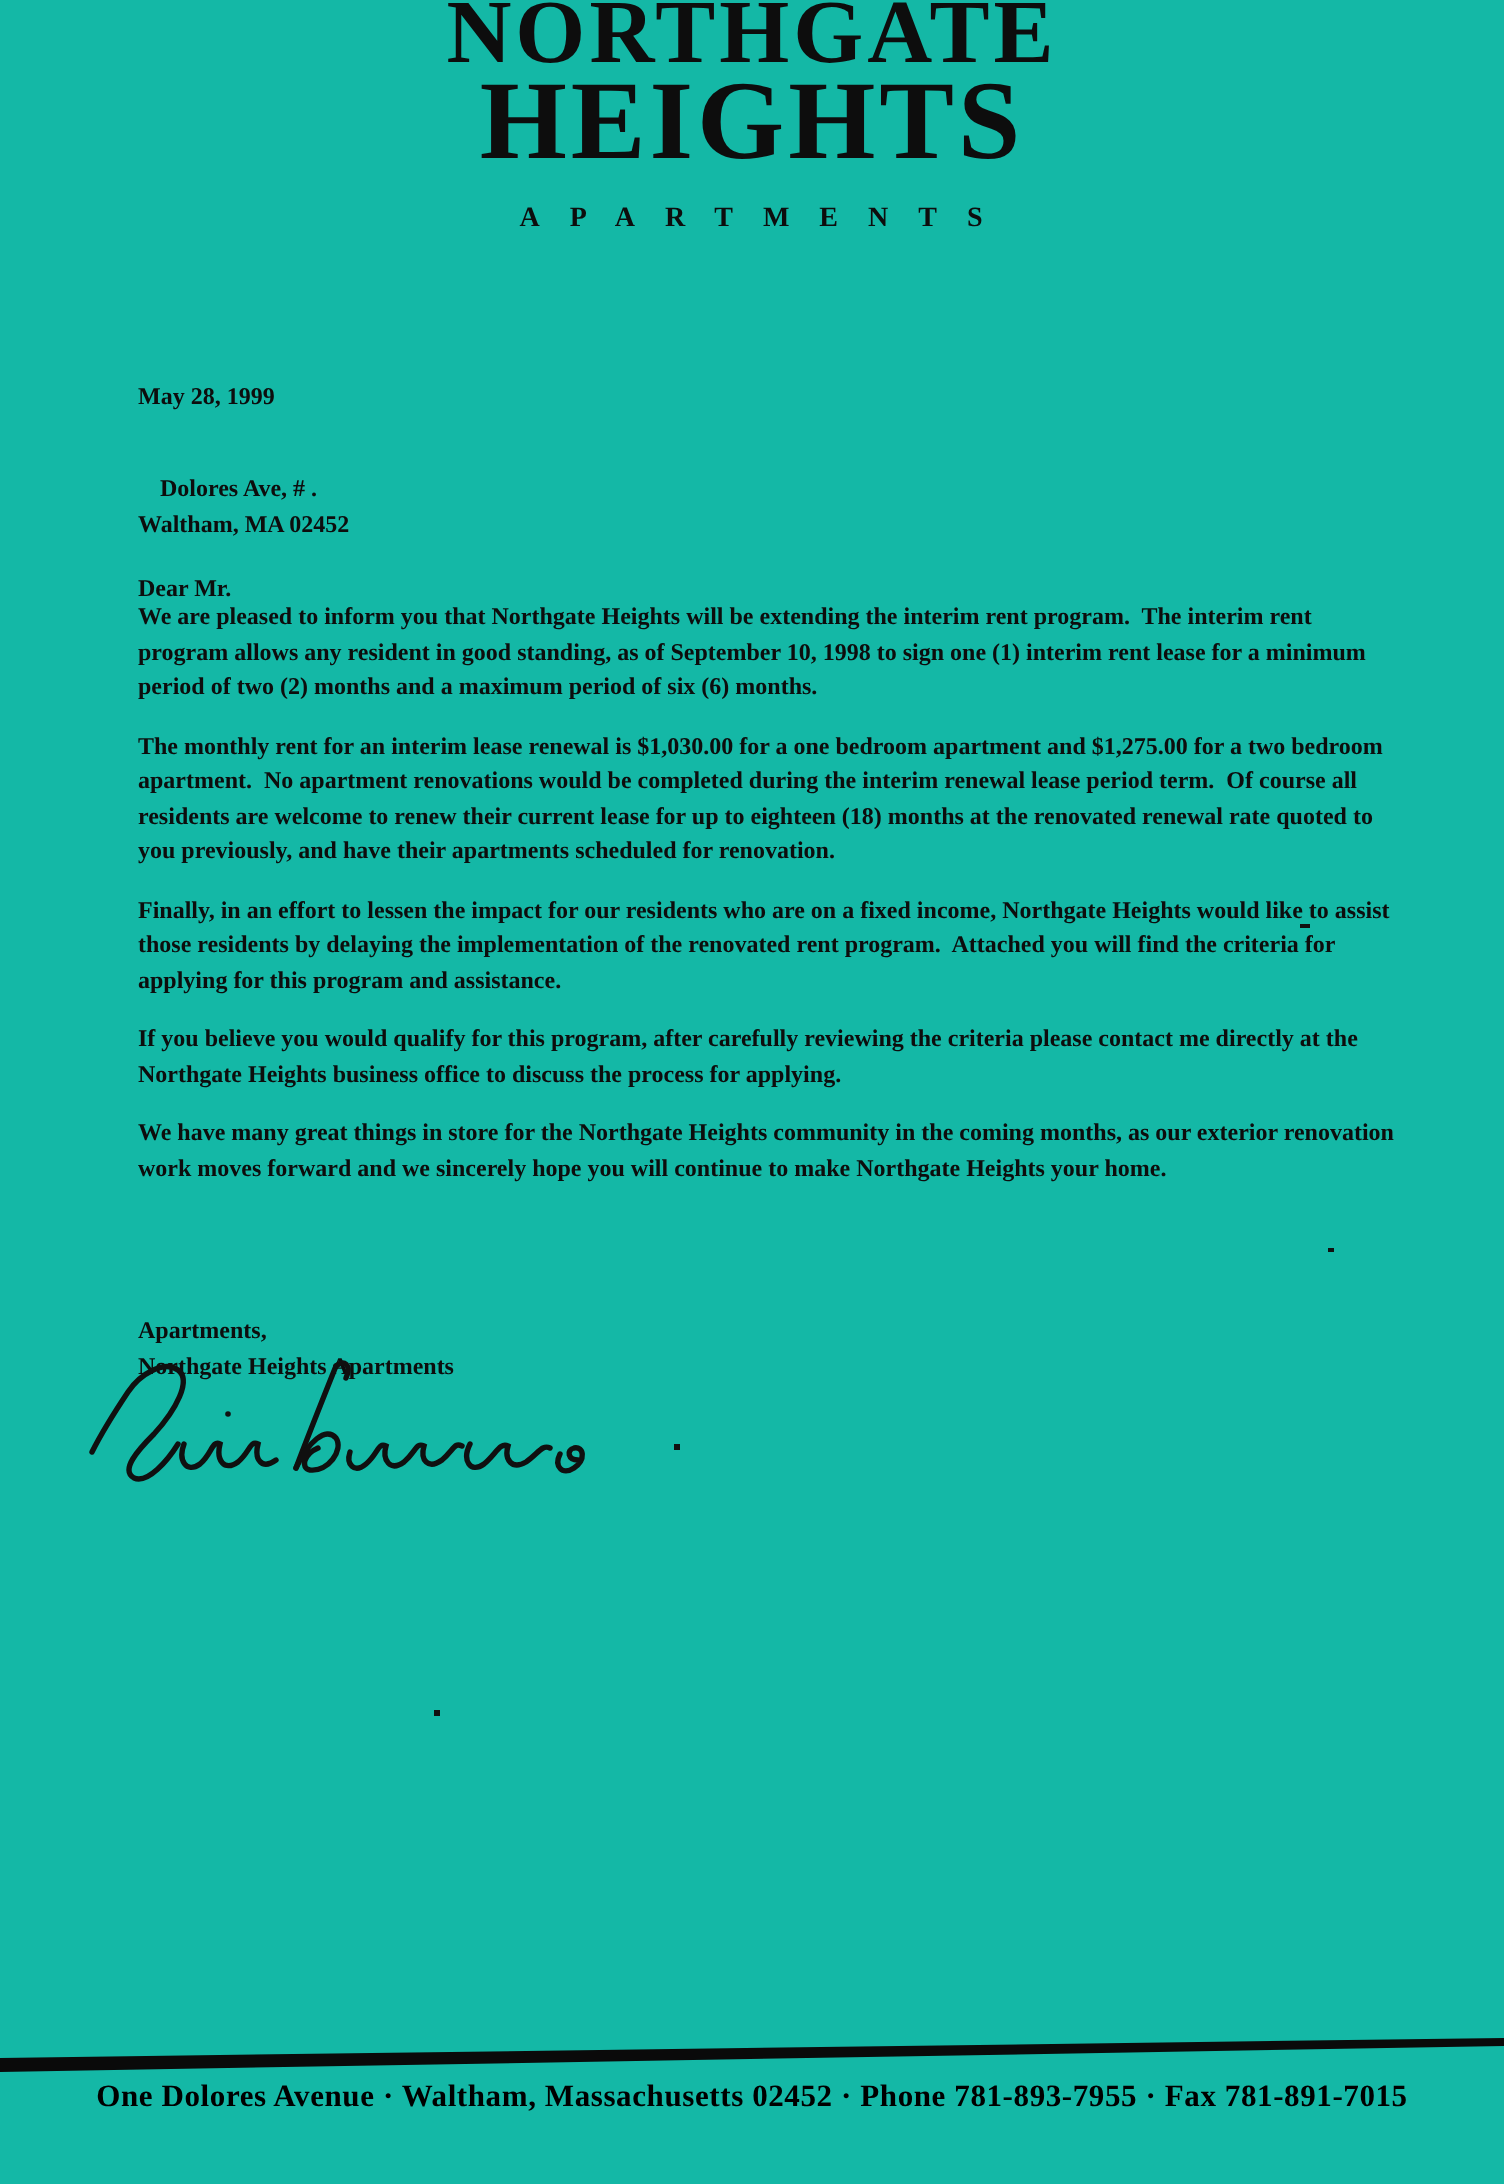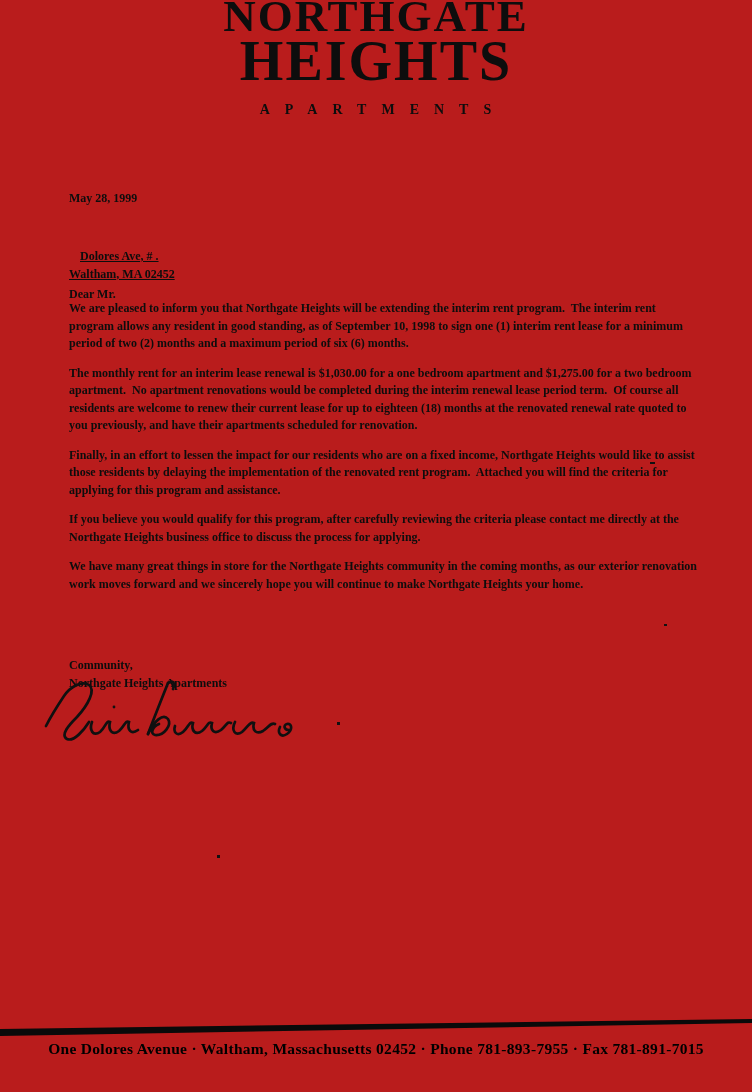--- a/index.html
+++ b/index.html
@@ -1,33 +1,33 @@
 <!DOCTYPE html>
 <html><head>
 <meta charset="utf-8">
 <style>
   html,body{margin:0;padding:0;background:#e8e8e8;}
   .page{
     position:relative;
     width:752px;height:1092px;
     margin:0 auto;
-    background:#b91c1c;
+    background:#14b8a6;
     overflow:hidden;
     font-family:"Liberation Serif", serif;
     color:#0d0d0d;
   }
   
   .letterhead{position:absolute;top:-7px;left:0;width:100%;text-align:center;}
   .lh-line1{font-size:45px;font-weight:bold;letter-spacing:2px;line-height:46px;}
   .lh-line2{font-size:56px;font-weight:bold;letter-spacing:2px;line-height:44px;}
   .lh-line3{font-size:14px;font-weight:bold;letter-spacing:15px;margin-top:19px;margin-left:14px;}
   
   .txt{font-size:12px;font-weight:bold;line-height:17.5px;white-space:pre-wrap;}
   .date-line{position:absolute;left:69px;top:190px;}
-  .addr-block{position:absolute;left:69px;top:248px;text-decoration:underline;}
+  .addr-block{position:absolute;left:69px;top:236px;}
   .addr-indent{padding-left:11px;}
   .salutation{position:absolute;left:69px;top:286px;}
   .body-block{position:absolute;left:69px;top:300px;width:629px;}
   .body-block p{margin:0 0 12px 0;}
   .closing-block{position:absolute;left:69px;top:657px;}
   .signature-svg{position:absolute;left:44px;top:678px;}
   .signer-block{position:absolute;left:69px;top:740px;}
   
   .speck{position:absolute;background:#111;}
   .speck.s1{left:217px;top:855px;width:3px;height:3px;}
@@ -58,21 +58,21 @@
   <div class="addr-block">
     <div class="txt addr-indent">Dolores Ave, # .</div>
     <div class="txt">Waltham, MA 02452</div>
   </div>
 
   <div class="txt salutation">Dear Mr.</div>
 
   <div class="body-block txt"><p>We are pleased to inform you that Northgate Heights will be extending the interim rent program.  The interim rent program allows any resident in good standing, as of September 10, 1998 to sign one (1) interim rent lease for a minimum period of two (2) months and a maximum period of six (6) months.</p><p>The monthly rent for an interim lease renewal is $1,030.00 for a one bedroom apartment and $1,275.00 for a two bedroom apartment.  No apartment renovations would be completed during the interim renewal lease period term.  Of course all residents are welcome to renew their current lease for up to eighteen (18) months at the renovated renewal rate quoted to you previously, and have their apartments scheduled for renovation.</p><p>Finally, in an effort to lessen the impact for our residents who are on a fixed income, Northgate Heights would like to assist those residents by delaying the implementation of the renovated rent program.  Attached you will find the criteria for applying for this program and assistance.</p><p>If you believe you would qualify for this program, after carefully reviewing the criteria please contact me directly at the Northgate Heights business office to discuss the process for applying.</p><p>We have many great things in store for the Northgate Heights community in the coming months, as our exterior renovation work moves forward and we sincerely hope you will continue to make Northgate Heights your home.</p></div>
 
   <div class="closing-block">
-    <div class="txt">Community,</div>
+    <div class="txt">Apartments,</div>
     <div class="txt">Northgate Heights Apartments</div>
   </div>
 
   <svg class="signature-svg" width="268" height="70" viewBox="0 0 268 70" fill="none" aria-label="Lisa Demars">
     <g stroke="#101010" stroke-width="2.7" stroke-linecap="round" fill="none">
 
       <path d="M2,48 C6,40 12,30 20,18 C26,9 38,2 45,7 C52,12 44,27 33,39 C25,47 16,57 23,61 C30,64 40,52 45,44"></path>
 
       <path d="M48,44 C45,52 49,59 56,54 C62,49 62,42 66,44 C64,52 68,58 75,53 C81,48 81,42 85,44 C83,52 87,57 94,52"></path>
       <circle cx="70" cy="29" r="1.4" fill="#101010" stroke="none"></circle>

